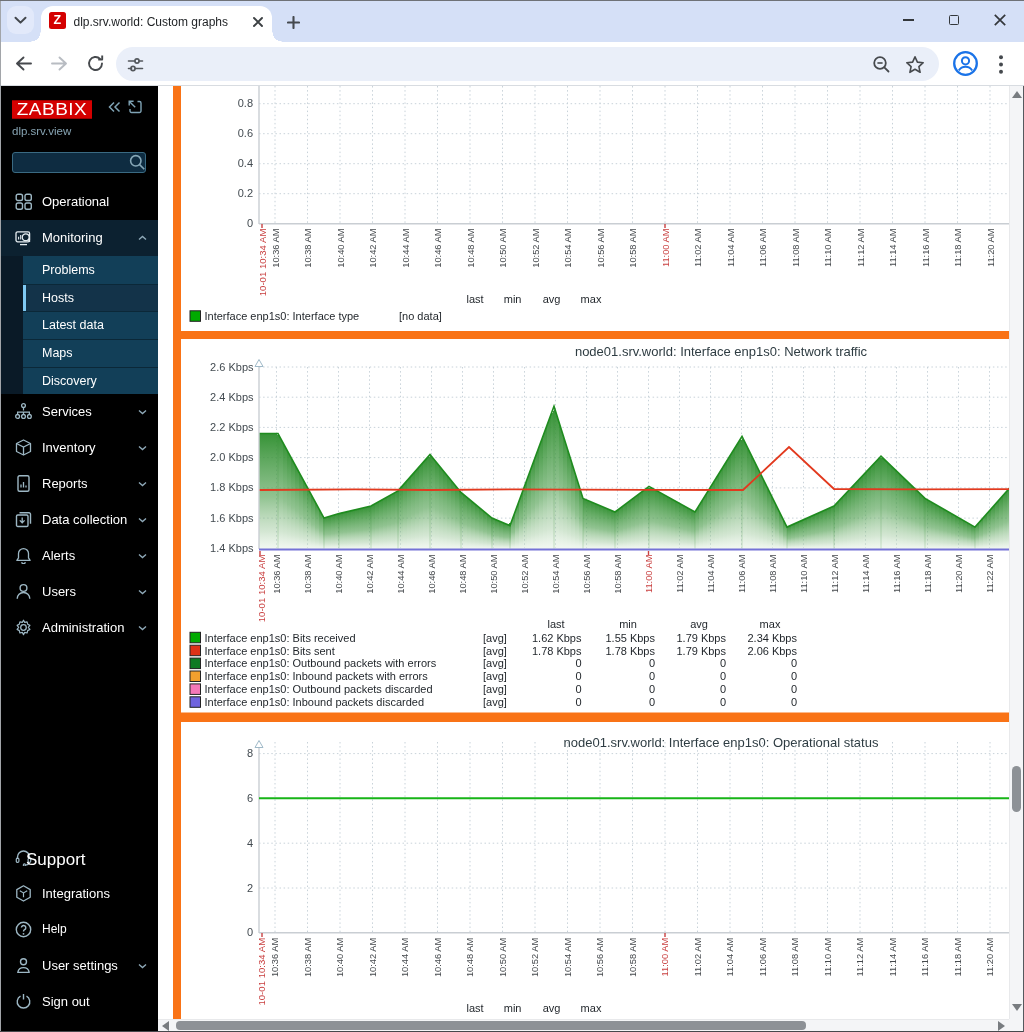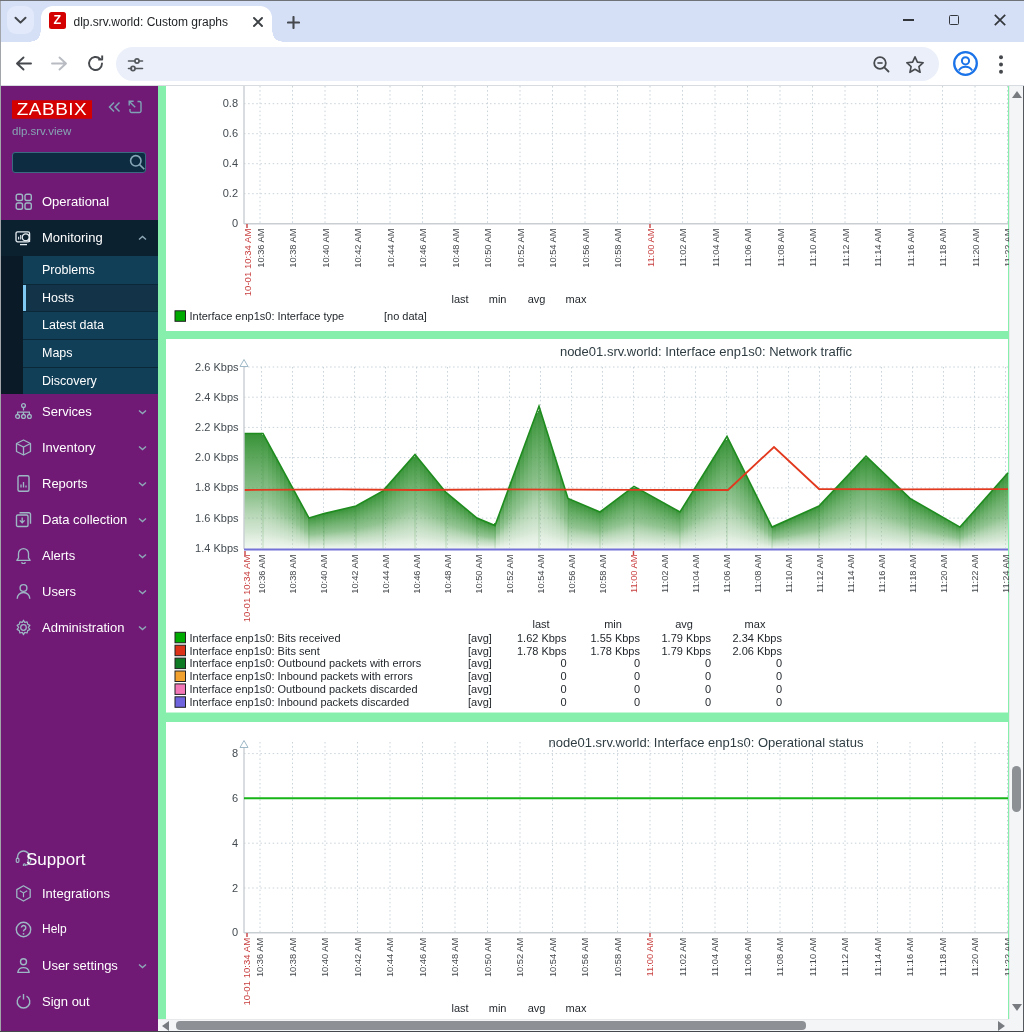--- a/index.html
+++ b/index.html
@@ -61,21 +61,21 @@
         <circle cx="13.5" cy="13.5" r="11.3" fill="none" stroke="#1a73e8" stroke-width="2.3"></circle>
         <circle cx="13.5" cy="10.8" r="3.6" fill="none" stroke="#1a73e8" stroke-width="2"></circle>
         <path d="M6.8 20.5 a7.8 7.8 0 0 1 13.4 0" fill="none" stroke="#1a73e8" stroke-width="2"></path>
       </svg>
 <svg style="position:absolute;left:996px;top:11px" width="10" height="24">
         <circle cx="5" cy="4.2" r="2" fill="#45494e"></circle>
         <circle cx="5" cy="11.5" r="2" fill="#45494e"></circle>
         <circle cx="5" cy="18.8" r="2" fill="#45494e"></circle>
       </svg>
   </div>
-  <div id="sidebar" style="position:absolute;left:0;top:86px;width:158px;height:945px;background:#701a75">
+  <div id="sidebar" style="position:absolute;left:0;top:86px;width:158px;height:945px;background:#000000">
 <div style="position:absolute;left:12px;top:13px;width:80px;height:21px;background:#d40000;display:flex;align-items:center;justify-content:center;font-weight:400;font-size:19px;letter-spacing:.5px;color:#fff;transform:scaleY(0.88)">ZABBIX</div>
 <svg style="position:absolute;left:106px;top:14px" width="16" height="14">
         <path d="M8 2.5 L3.5 7 L8 11.5 M13.5 2.5 L9 7 L13.5 11.5" fill="none" stroke="#7fa3b5" stroke-width="1.5"></path>
       </svg>
 <svg style="position:absolute;left:128px;top:14px" width="15" height="14">
         <path d="M9.5 1.5 h2 a1.5 1.5 0 0 1 1.5 1.5 v8 a1.5 1.5 0 0 1 -1.5 1.5 h-8 a1.5 1.5 0 0 1 -1.5 -1.5 v-2" fill="none" stroke="#7fa3b5" stroke-width="1.4"></path>
         <path d="M1.2 5.6 V1.2 H5.6 M1.4 1.4 L7.2 7.2" fill="none" stroke="#7fa3b5" stroke-width="1.4"></path>
       </svg>
 <div style="position:absolute;left:12px;top:39px;font-size:11.5px;color:#87a4b3">dlp.srv.view</div>
 <div style="position:absolute;left:12px;top:66px;width:134px;height:21px;background:#0e2c41;border:1px solid #3a6a82;border-radius:3px"></div>
@@ -215,21 +215,21 @@
       <svg style="position:absolute;left:138px;top:877px" width="9" height="6">
         <path d="M1 1.5 L4.5 4.5 L8 1.5" fill="none" stroke="#8fa9b8" stroke-width="1.4"></path>
       </svg>
 <div style="position:absolute;left:0;top:898px;width:158px;height:36px;"></div>
       <svg style="position:absolute;left:15px;top:907px" width="17" height="17">
         <path d="M5.5 3.2 a6.3 6.3 0 1 0 6 0" fill="none" stroke="#9db7c4" stroke-width="1.4"></path>
         <path d="M8.5 1 v5.5" stroke="#9db7c4" stroke-width="1.4"></path>
       </svg>
       <div style="position:absolute;left:42px;top:908px;font-size:13px;color:#fff">Sign out</div>
   </div>
-  <div id="content" style="position:absolute;left:158px;top:86px;width:851px;height:933px;background:#86efac;overflow:hidden">
+  <div id="content" style="position:absolute;left:173px;top:86px;width:851px;height:933px;background:#f97316;overflow:hidden">
     <svg width="851" height="933" font-family="Liberation Sans, sans-serif">
 <rect x="8" y="0" width="842" height="245" fill="#ffffff"></rect>
 <rect x="8" y="253" width="842" height="373.5" fill="#ffffff"></rect>
 <rect x="8" y="636" width="842" height="297" fill="#ffffff"></rect>
 <line x1="86" y1="17.7" x2="850" y2="17.7" stroke="#c8d2d9" stroke-width="1" stroke-dasharray="1.5 2.6"></line>
 <line x1="86" y1="47.7" x2="850" y2="47.7" stroke="#c8d2d9" stroke-width="1" stroke-dasharray="1.5 2.6"></line>
 <line x1="86" y1="77.7" x2="850" y2="77.7" stroke="#c8d2d9" stroke-width="1" stroke-dasharray="1.5 2.6"></line>
 <line x1="86" y1="107.7" x2="850" y2="107.7" stroke="#c8d2d9" stroke-width="1" stroke-dasharray="1.5 2.6"></line>
 <line x1="102.0" y1="0" x2="102.0" y2="137" stroke="#c8d2d9" stroke-width="1" stroke-dasharray="1.5 2.6"></line>
 <line x1="134.5" y1="0" x2="134.5" y2="137" stroke="#c8d2d9" stroke-width="1" stroke-dasharray="1.5 2.6"></line>

